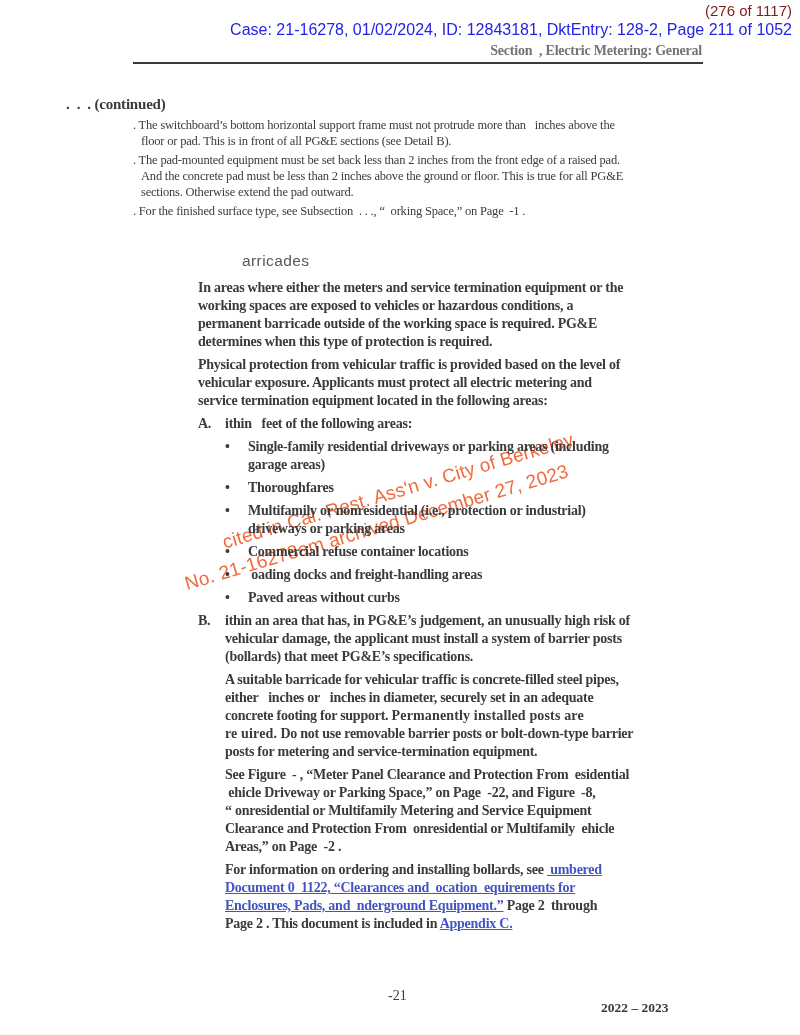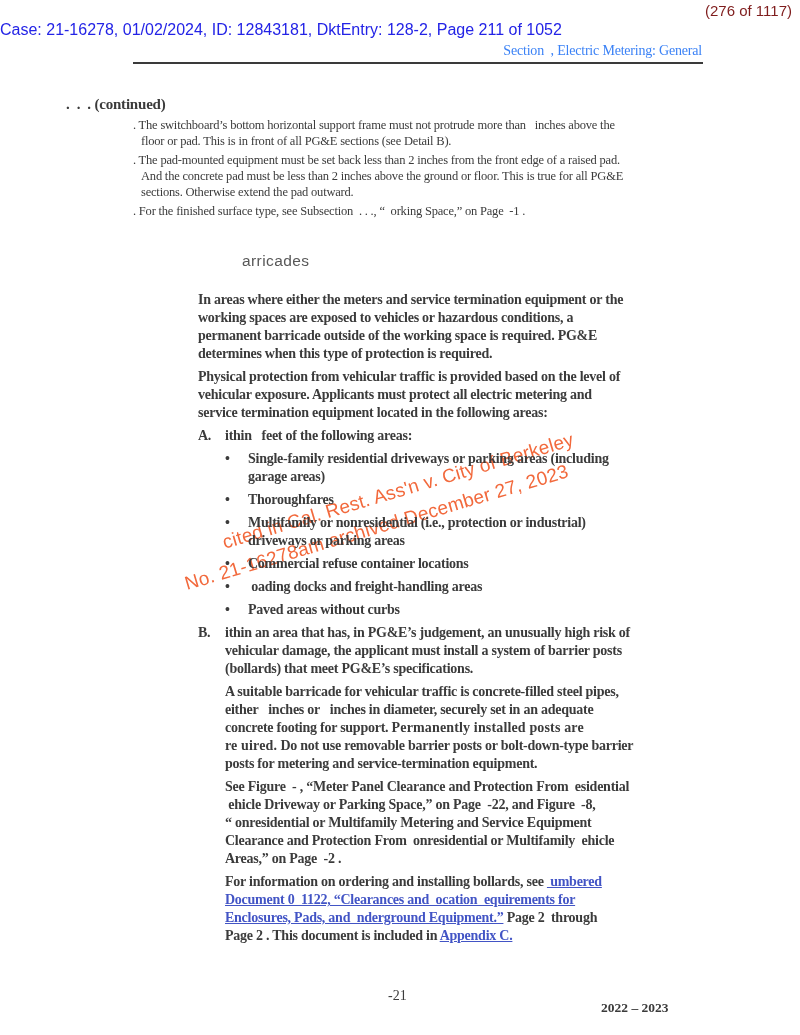--- a/index.html
+++ b/index.html
@@ -7,26 +7,26 @@
     position:relative;width:800px;height:1035px;background:#ffffff;
     margin:0 auto;overflow:hidden;color:#3b3b3b;
     font-family:"Liberation Serif","DejaVu Serif",serif;
   }
   
   .stamp-count{
     position:absolute;top:2px;right:8px;
     font-family:"Liberation Sans",sans-serif;font-size:15px;color:#7f1d1d;
   }
   .case-line{
-    position:absolute;top:21px;left:0;width:792px;text-align:left;
+    position:absolute;top:21px;left:0;width:792px;text-align:right;
     font-family:"Liberation Sans",sans-serif;font-size:16px;color:#2323e6;
   }
   .section-line{
     position:absolute;top:43px;right:98px;
-    font-weight:normal;font-size:14px;color:#3b82f6;letter-spacing:-0.2px;
+    font-weight:bold;font-size:14px;color:#737373;letter-spacing:-0.2px;
   }
   .header-rule{
     position:absolute;top:62px;left:133px;width:570px;height:0;
     border-top:2px solid #3a3a3a;
   }
   
   .continued{
     position:absolute;left:66px;top:96px;
     font-weight:bold;font-size:15px;letter-spacing:-0.2px;z-index:2;
   }
@@ -36,21 +36,21 @@
   }
   .notes-intro{margin:0 0 12px 0;white-space:pre-line;}
   .note-item{margin:0 0 3px 8px;padding-left:8px;text-indent:-8px;white-space:pre-line;}
   .barricades-heading{
     position:absolute;left:212px;top:252px;
     font-family:"Liberation Sans","DejaVu Sans",sans-serif;
     font-size:15.5px;color:#585858;letter-spacing:0.4px;z-index:2;margin-left:30px;
   }
   
   .body-col{
-    position:absolute;left:198px;top:291px;width:510px;
+    position:absolute;left:198px;top:279px;width:510px;
     font-size:14px;line-height:18px;font-weight:bold;
     letter-spacing:-0.25px;color:#3b3b3b;z-index:2;
   }
   .body-col p{margin:0 0 5px 0;white-space:pre-line;}
   .lettered{display:flex;margin:0 0 5px 0;}
   .ltr{width:27px;flex:none;}
   .ltxt{white-space:pre-line;}
   .bullet-item{display:flex;margin:0 0 5px 27px;}
   .dot{width:23px;flex:none;}
   .btxt{white-space:pre-line;}

